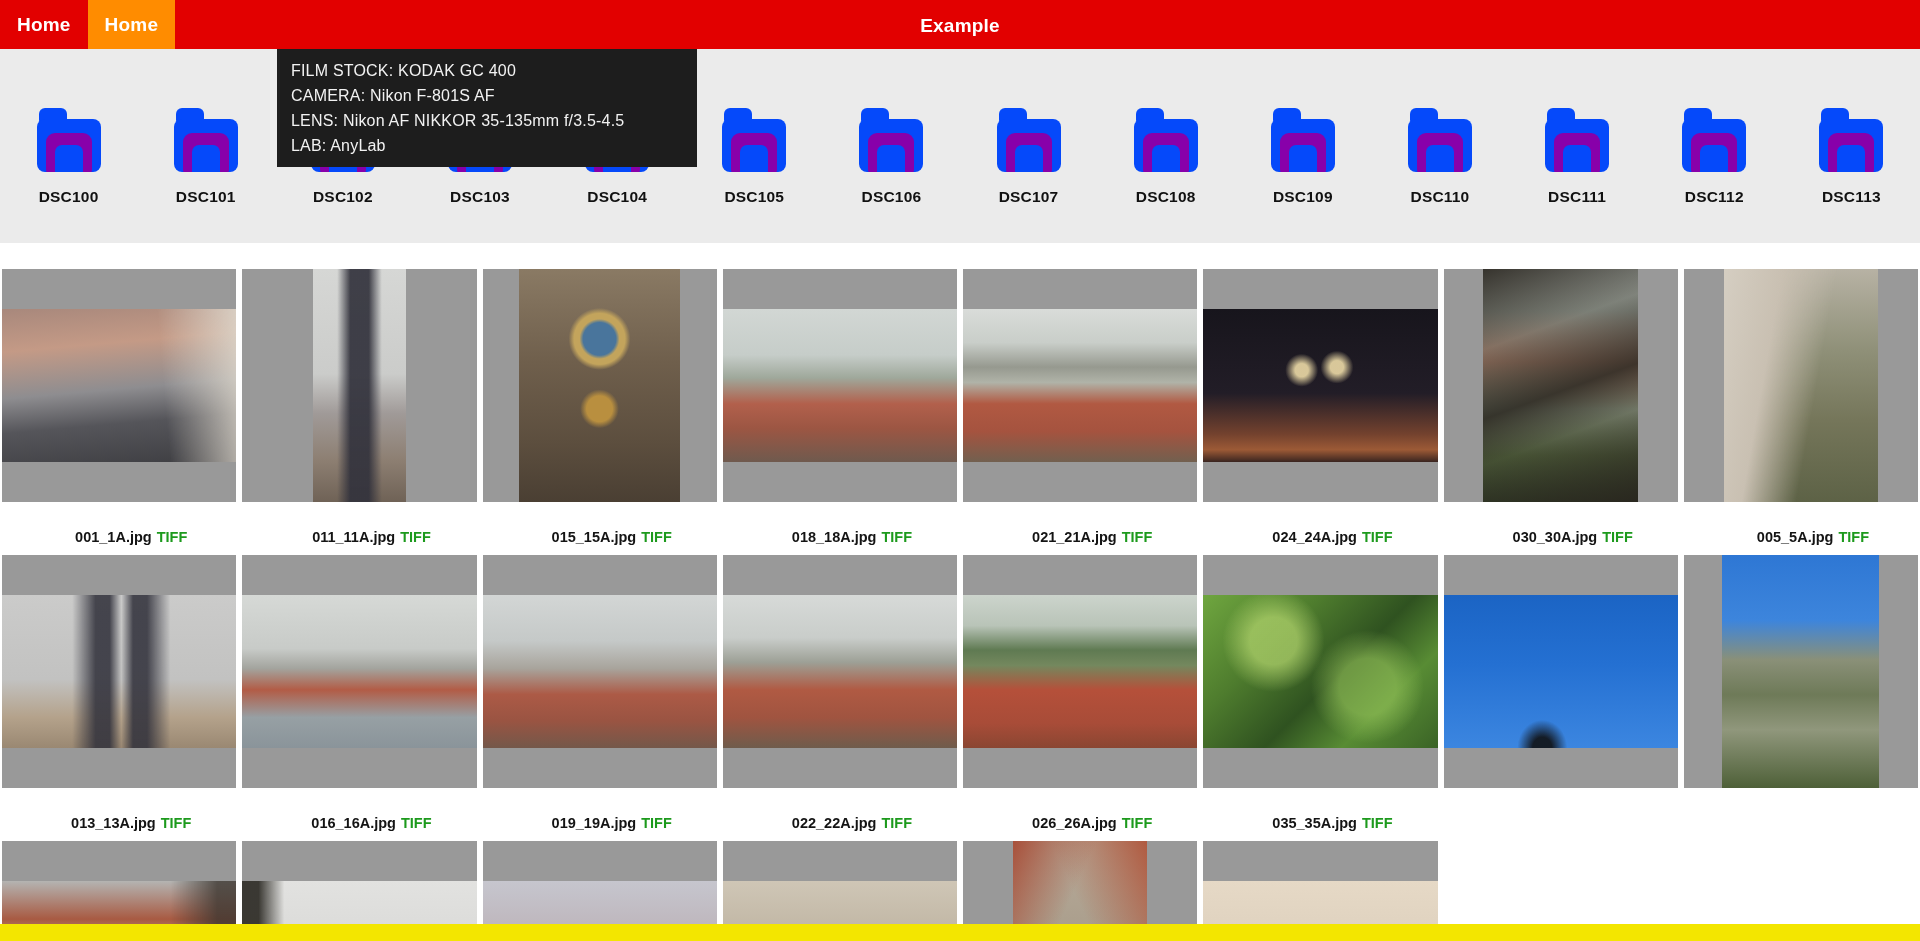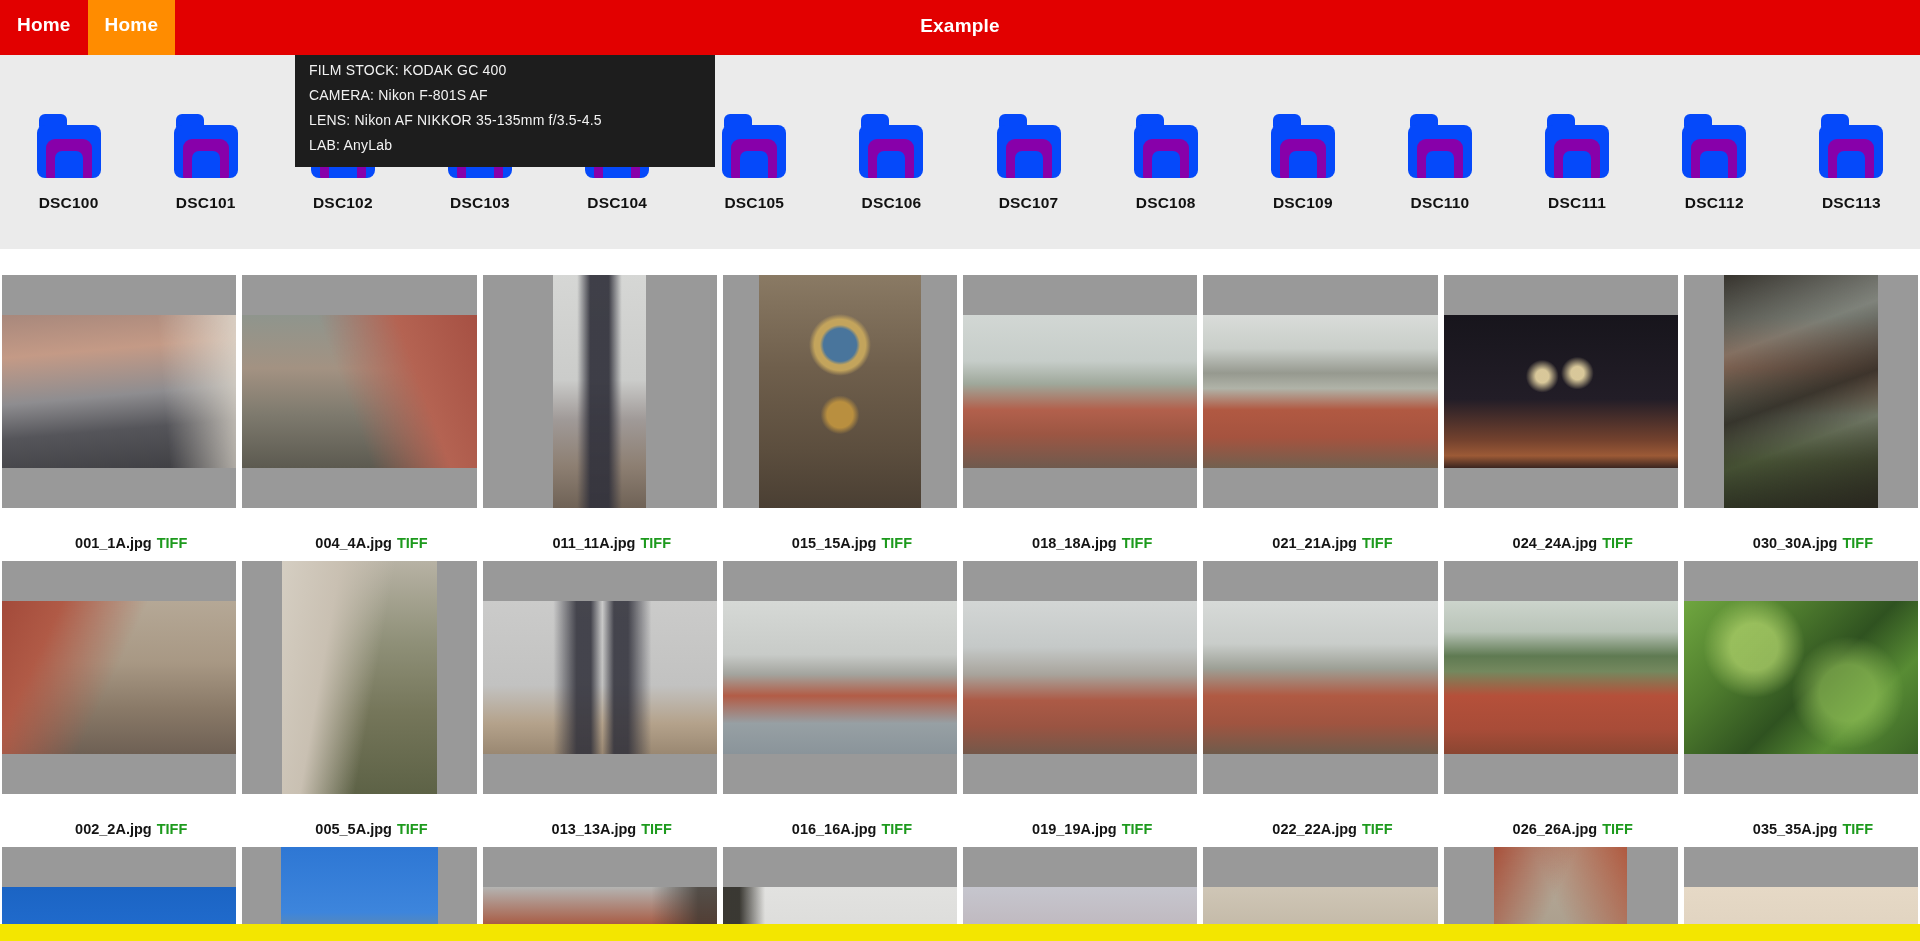--- a/index.html
+++ b/index.html
@@ -4,39 +4,39 @@
 <style>
   html,body{margin:0;padding:0;}
   body{
     width:1920px;height:941px;overflow:hidden;position:relative;
     background:var(--page-bg);
     font-family:"Liberation Sans",sans-serif;
   }
 
   
   .navbar{
-    position:relative;height:55px;background:var(--nav-bar-bg);
+    position:relative;height:49px;background:var(--nav-bar-bg);
     display:flex;align-items:stretch;z-index:30;
   }
   .nav-item{
     color:var(--nav-text);font-size:19px;font-weight:700;
     line-height:49px;padding:0 17px;cursor:pointer;letter-spacing:.2px;
   }
   .nav-item.active{background:var(--nav-active-bg);}
   .nav-title{
     position:absolute;left:50%;top:1px;transform:translateX(-50%);
     color:var(--nav-text);font-size:19px;font-weight:700;line-height:49px;letter-spacing:.2px;
   }
 
   
   .info-panel{
-    position:absolute;left:295px;top:49px;z-index:25;
+    position:absolute;left:277px;top:49px;z-index:25;
     background:var(--info-bg);color:var(--info-text);
     padding:9px 14px;min-width:392px;white-space:nowrap;
-    font-size:14px;font-weight:500;line-height:25px;letter-spacing:.2px;
+    font-size:16px;font-weight:500;line-height:25px;letter-spacing:.2px;
   }
 
   
   .folder-strip{
     background:var(--strip-bg);height:194px;box-sizing:border-box;
     padding:59px 0 0;display:flex;justify-content:space-around;align-items:flex-start;
   }
   .folder{flex:1;display:flex;flex-direction:column;align-items:center;cursor:pointer;}
   .folder-icon{position:relative;width:64px;height:64px;}
   .folder-icon .tab{
@@ -259,28 +259,20 @@
 <div class="grid">
   <div class="cell-wrap">
     <div class="cell">
       <div class="thumb" style="background: linear-gradient(265deg, rgba(222, 216, 205, 0.85) 0%, rgba(222, 216, 205, 0) 32%), linear-gradient(175deg, rgb(168, 136, 124) 0%, rgb(196, 154, 134) 25%, rgb(142, 141, 144) 52%, rgb(85, 85, 90) 72%, rgb(62, 62, 66) 100%); width: 100%; height: 66%;"></div>
     </div>
     <div class="cap">
       <span class="fn">001_1A.jpg</span><span class="badge">TIFF</span>
     </div>
   </div>
 
-  <div class="cell-wrap">
-    <div class="cell">
-      <div class="thumb" style="background: linear-gradient(250deg, rgb(166, 80, 67) 0%, rgb(180, 99, 82) 28%, rgba(180, 99, 82, 0) 55%), linear-gradient(rgb(143, 149, 141) 0%, rgb(163, 146, 130) 35%, rgb(126, 122, 110) 65%, rgb(92, 90, 80) 100%); width: 100%; height: 66%;"></div>
-    </div>
-    <div class="cap">
-      <span class="fn">004_4A.jpg</span><span class="badge">TIFF</span>
-    </div>
-  </div>
 
   <div class="cell-wrap">
     <div class="cell">
       <div class="thumb" style="background: linear-gradient(90deg, rgba(60, 60, 68, 0) 26%, rgba(50, 50, 60, 0.92) 40%, rgba(50, 50, 60, 0.92) 60%, rgba(60, 60, 68, 0) 74%), linear-gradient(rgb(214, 215, 213) 0%, rgb(203, 204, 202) 45%, rgb(160, 154, 152) 62%, rgb(141, 127, 114) 82%, rgb(111, 98, 86) 100%); width: 40%; height: 100%;"></div>
     </div>
     <div class="cap">
       <span class="fn">011_11A.jpg</span><span class="badge">TIFF</span>
     </div>
   </div>
 
@@ -322,28 +314,20 @@
 
   <div class="cell-wrap">
     <div class="cell">
       <div class="thumb" style="background: linear-gradient(160deg, rgba(40, 36, 30, 0.9) 0%, rgba(40, 36, 30, 0.35) 28%, rgba(40, 36, 30, 0.85) 52%, rgba(40, 36, 30, 0.3) 68%, rgba(40, 36, 30, 0.9) 100%), linear-gradient(rgb(184, 191, 184) 0%, rgb(168, 176, 166) 18%, rgb(187, 143, 120) 40%, rgb(143, 154, 132) 60%, rgb(85, 103, 63) 80%, rgb(54, 69, 42) 100%); width: 66%; height: 100%;"></div>
     </div>
     <div class="cap">
       <span class="fn">030_30A.jpg</span><span class="badge">TIFF</span>
     </div>
   </div>
 
-  <div class="cell-wrap">
-    <div class="cell">
-      <div class="thumb" style="background: linear-gradient(115deg, rgb(163, 74, 58) 0%, rgb(176, 90, 70) 20%, rgba(176, 90, 70, 0) 48%), linear-gradient(rgb(181, 168, 150) 0%, rgb(168, 152, 132) 40%, rgb(138, 122, 104) 70%, rgb(110, 96, 84) 100%); width: 100%; height: 66%;"></div>
-    </div>
-    <div class="cap">
-      <span class="fn">002_2A.jpg</span><span class="badge">TIFF</span>
-    </div>
-  </div>
 
   <div class="cell-wrap">
     <div class="cell">
       <div class="thumb" style="background: linear-gradient(100deg, rgb(213, 206, 194) 0%, rgb(201, 192, 178) 30%, rgba(201, 192, 178, 0) 58%), linear-gradient(rgb(183, 178, 164) 0%, rgb(143, 144, 120) 35%, rgb(117, 118, 90) 65%, rgb(93, 98, 70) 100%); width: 66%; height: 100%;"></div>
     </div>
     <div class="cap">
       <span class="fn">005_5A.jpg</span><span class="badge">TIFF</span>
     </div>
   </div>
 

